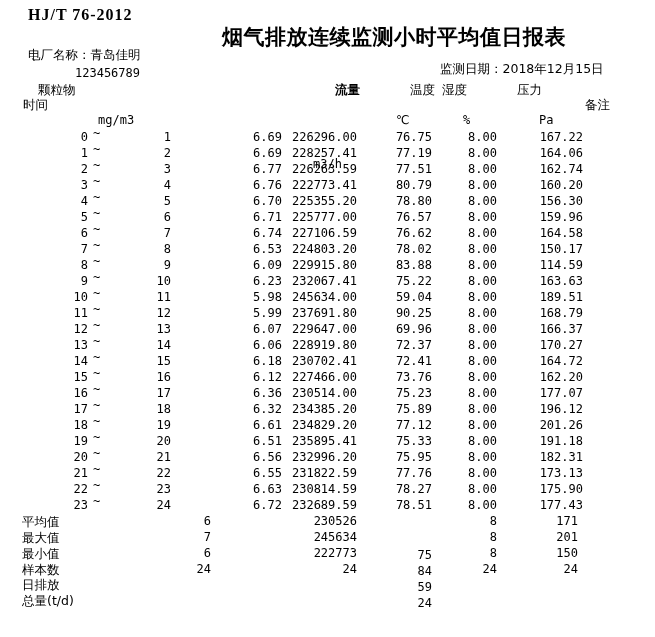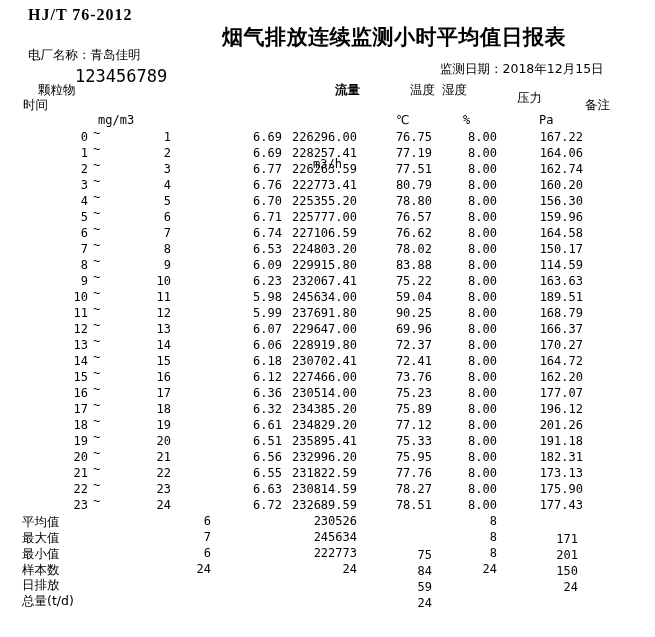--- a/index.html
+++ b/index.html
@@ -5,28 +5,28 @@
   html,body{margin:0;padding:0;}
   body{background:#ffffff;}
   .page{position:relative;width:655px;height:637px;background:#ffffff;color:#000;
         font-family:"DejaVu Sans",sans-serif;overflow:hidden;}
   .abs{position:absolute;white-space:nowrap;}
   .std{left:28px;top:6px;font-family:"Liberation Serif","DejaVu Serif",serif;
        font-weight:bold;font-size:16px;letter-spacing:1px;}
   .title{left:222px;top:23px;font-size:21px;font-weight:bold;letter-spacing:0.5px;}
   .plant{left:28px;top:47px;font-size:12.5px;}
   .tick{left:30px;top:57px;font-size:13px;font-family:"DejaVu Sans Mono",monospace;}
-  .pcode{left:75px;top:66px;font-size:17px;font-family:"DejaVu Sans Mono",monospace;}
+  .pcode{left:75px;top:66px;font-size:12px;font-family:"DejaVu Sans Mono",monospace;}
   .mdate{left:440px;top:61px;font-size:12.5px;}
   
   .h-pm{left:38px;top:82px;font-size:12.5px;}
   .h-flow{left:335px;top:82px;font-size:12.5px;font-weight:bold;}
   .h-temp{left:410px;top:82px;font-size:12.5px;}
   .h-hum{left:442px;top:82px;font-size:12.5px;}
-  .h-pres{left:517px;top:82px;font-size:12.5px;margin-top:8px;}
+  .h-pres{left:517px;top:82px;font-size:12.5px;}
   .h-time{left:23px;top:97px;font-size:12.5px;}
   .h-remark{left:585px;top:97px;font-size:12.5px;}
   .u{top:113px;font-size:12px;font-family:"DejaVu Sans Mono",monospace;padding-left:23px;}
   .u-pm{left:75px;}
   .u-flow{left:290px;margin-top:44px;}
   .u-temp{left:373px;font-family:"DejaVu Sans",sans-serif;}
   .u-hum{left:440px;}
   .u-pres{left:516px;}
   
   .trow{position:absolute;left:0;width:655px;height:16px;
@@ -40,21 +40,21 @@
   .temp{right:223px;width:70px;}
   .hum{right:158px;width:60px;}
   .pres{right:72px;width:80px;}
   
   .slabel{left:22px;width:auto;text-align:left;
           font-family:"DejaVu Sans",sans-serif;font-size:12.5px;}
   .sv1{right:444px;width:70px;}
   .sv2{right:298px;width:90px;}
   .sv3{right:223px;width:70px;margin-top:34px;}
   .sv4{right:158px;width:60px;}
-  .sv5{right:77px;width:80px;margin-top:18px;}
+  .sv5{right:77px;width:80px;}
   
   .f1{left:22px;top:577px;font-size:12.5px;}
   .f2{left:22px;top:593px;font-size:12.5px;}
   .f3{left:22px;top:609px;font-size:12.5px;}
 </style>
 </head>
 <body>
 
 <div class="page">
   <div class="abs std">HJ/T 76-2012</div>

